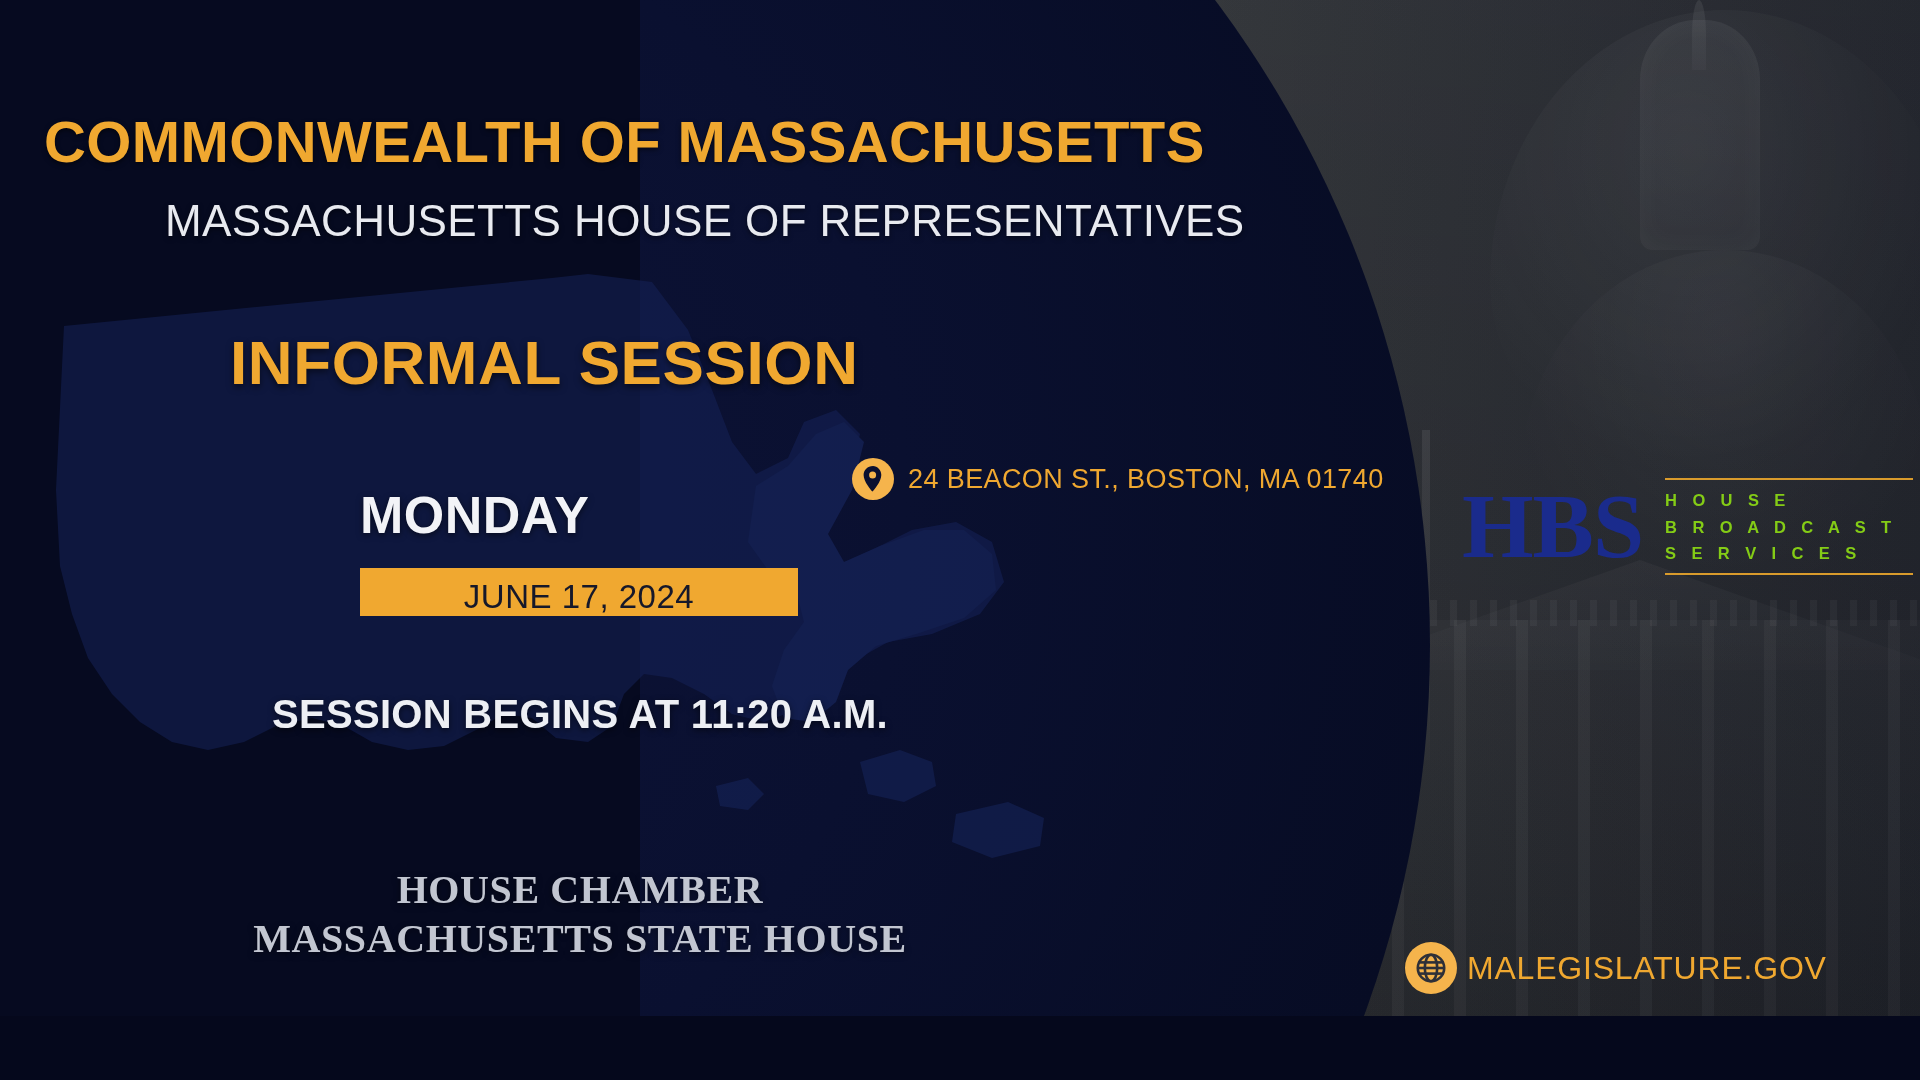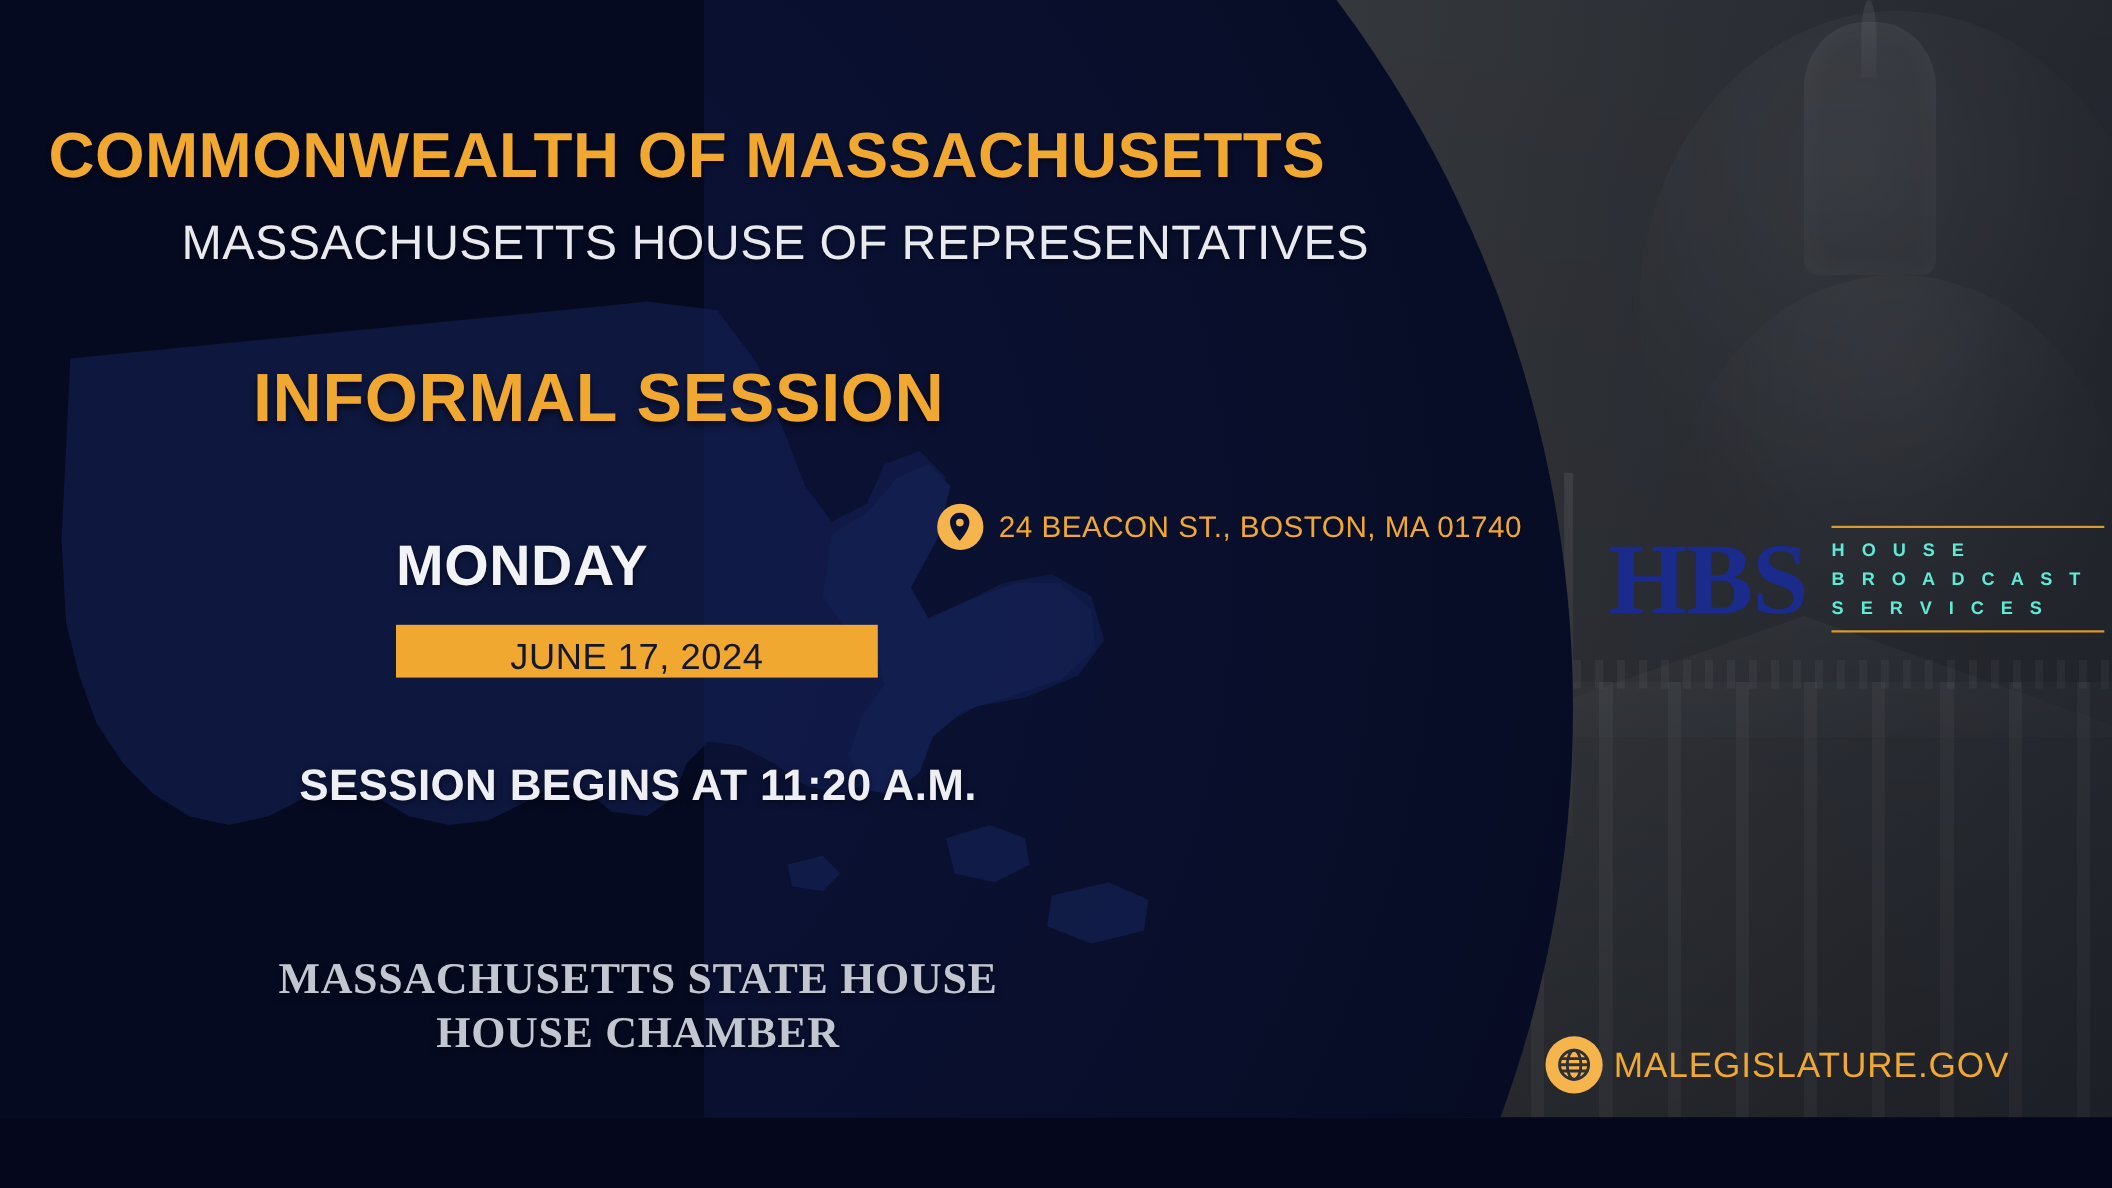--- a/index.html
+++ b/index.html
@@ -151,21 +151,21 @@
     font-family:"Liberation Serif", serif;
     font-size:92px;font-weight:bold;line-height:.9;
     color:#1A2B8C;letter-spacing:-1px;
   }
   .hbs-words{
     display:flex;flex-direction:column;padding:7px 0 6px;
     border-top:2.5px solid #D99B2C;border-bottom:2.5px solid #D99B2C;
     min-width:248px;
   }
   .hbs-words span{
-    font-size:16.5px;font-weight:bold;letter-spacing:5.4px;color:#5eead4;
+    font-size:16.5px;font-weight:bold;letter-spacing:5.4px;color:#84cc16;
     line-height:1.62;
   }
 
   
   .site{
     position:absolute;left:1405px;top:942px;
     display:flex;align-items:center;gap:10px;white-space:nowrap;
   }
   .globe-badge{
     width:52px;height:52px;border-radius:50%;background:#F5B44C;
@@ -231,22 +231,22 @@
     </div>
 
     <div class="day-line">MONDAY</div>
     <div class="date-badge">
       <span>JUNE 17, 2024</span>
     </div>
 
     <div class="time-line">SESSION BEGINS AT 11:20 A.M.</div>
 
     <div class="venue">
+      <div>HOUSE CHAMBER</div>
       <div>MASSACHUSETTS STATE HOUSE</div>
-      <div>HOUSE CHAMBER</div>
     </div>
 
     <div class="hbs">
       <div class="hbs-mark">HBS</div>
       <div class="hbs-words">
         <span>H O U S E</span>
         <span>B R O A D C A S T</span>
         <span>S E R V I C E S</span>
       </div>
     </div>

